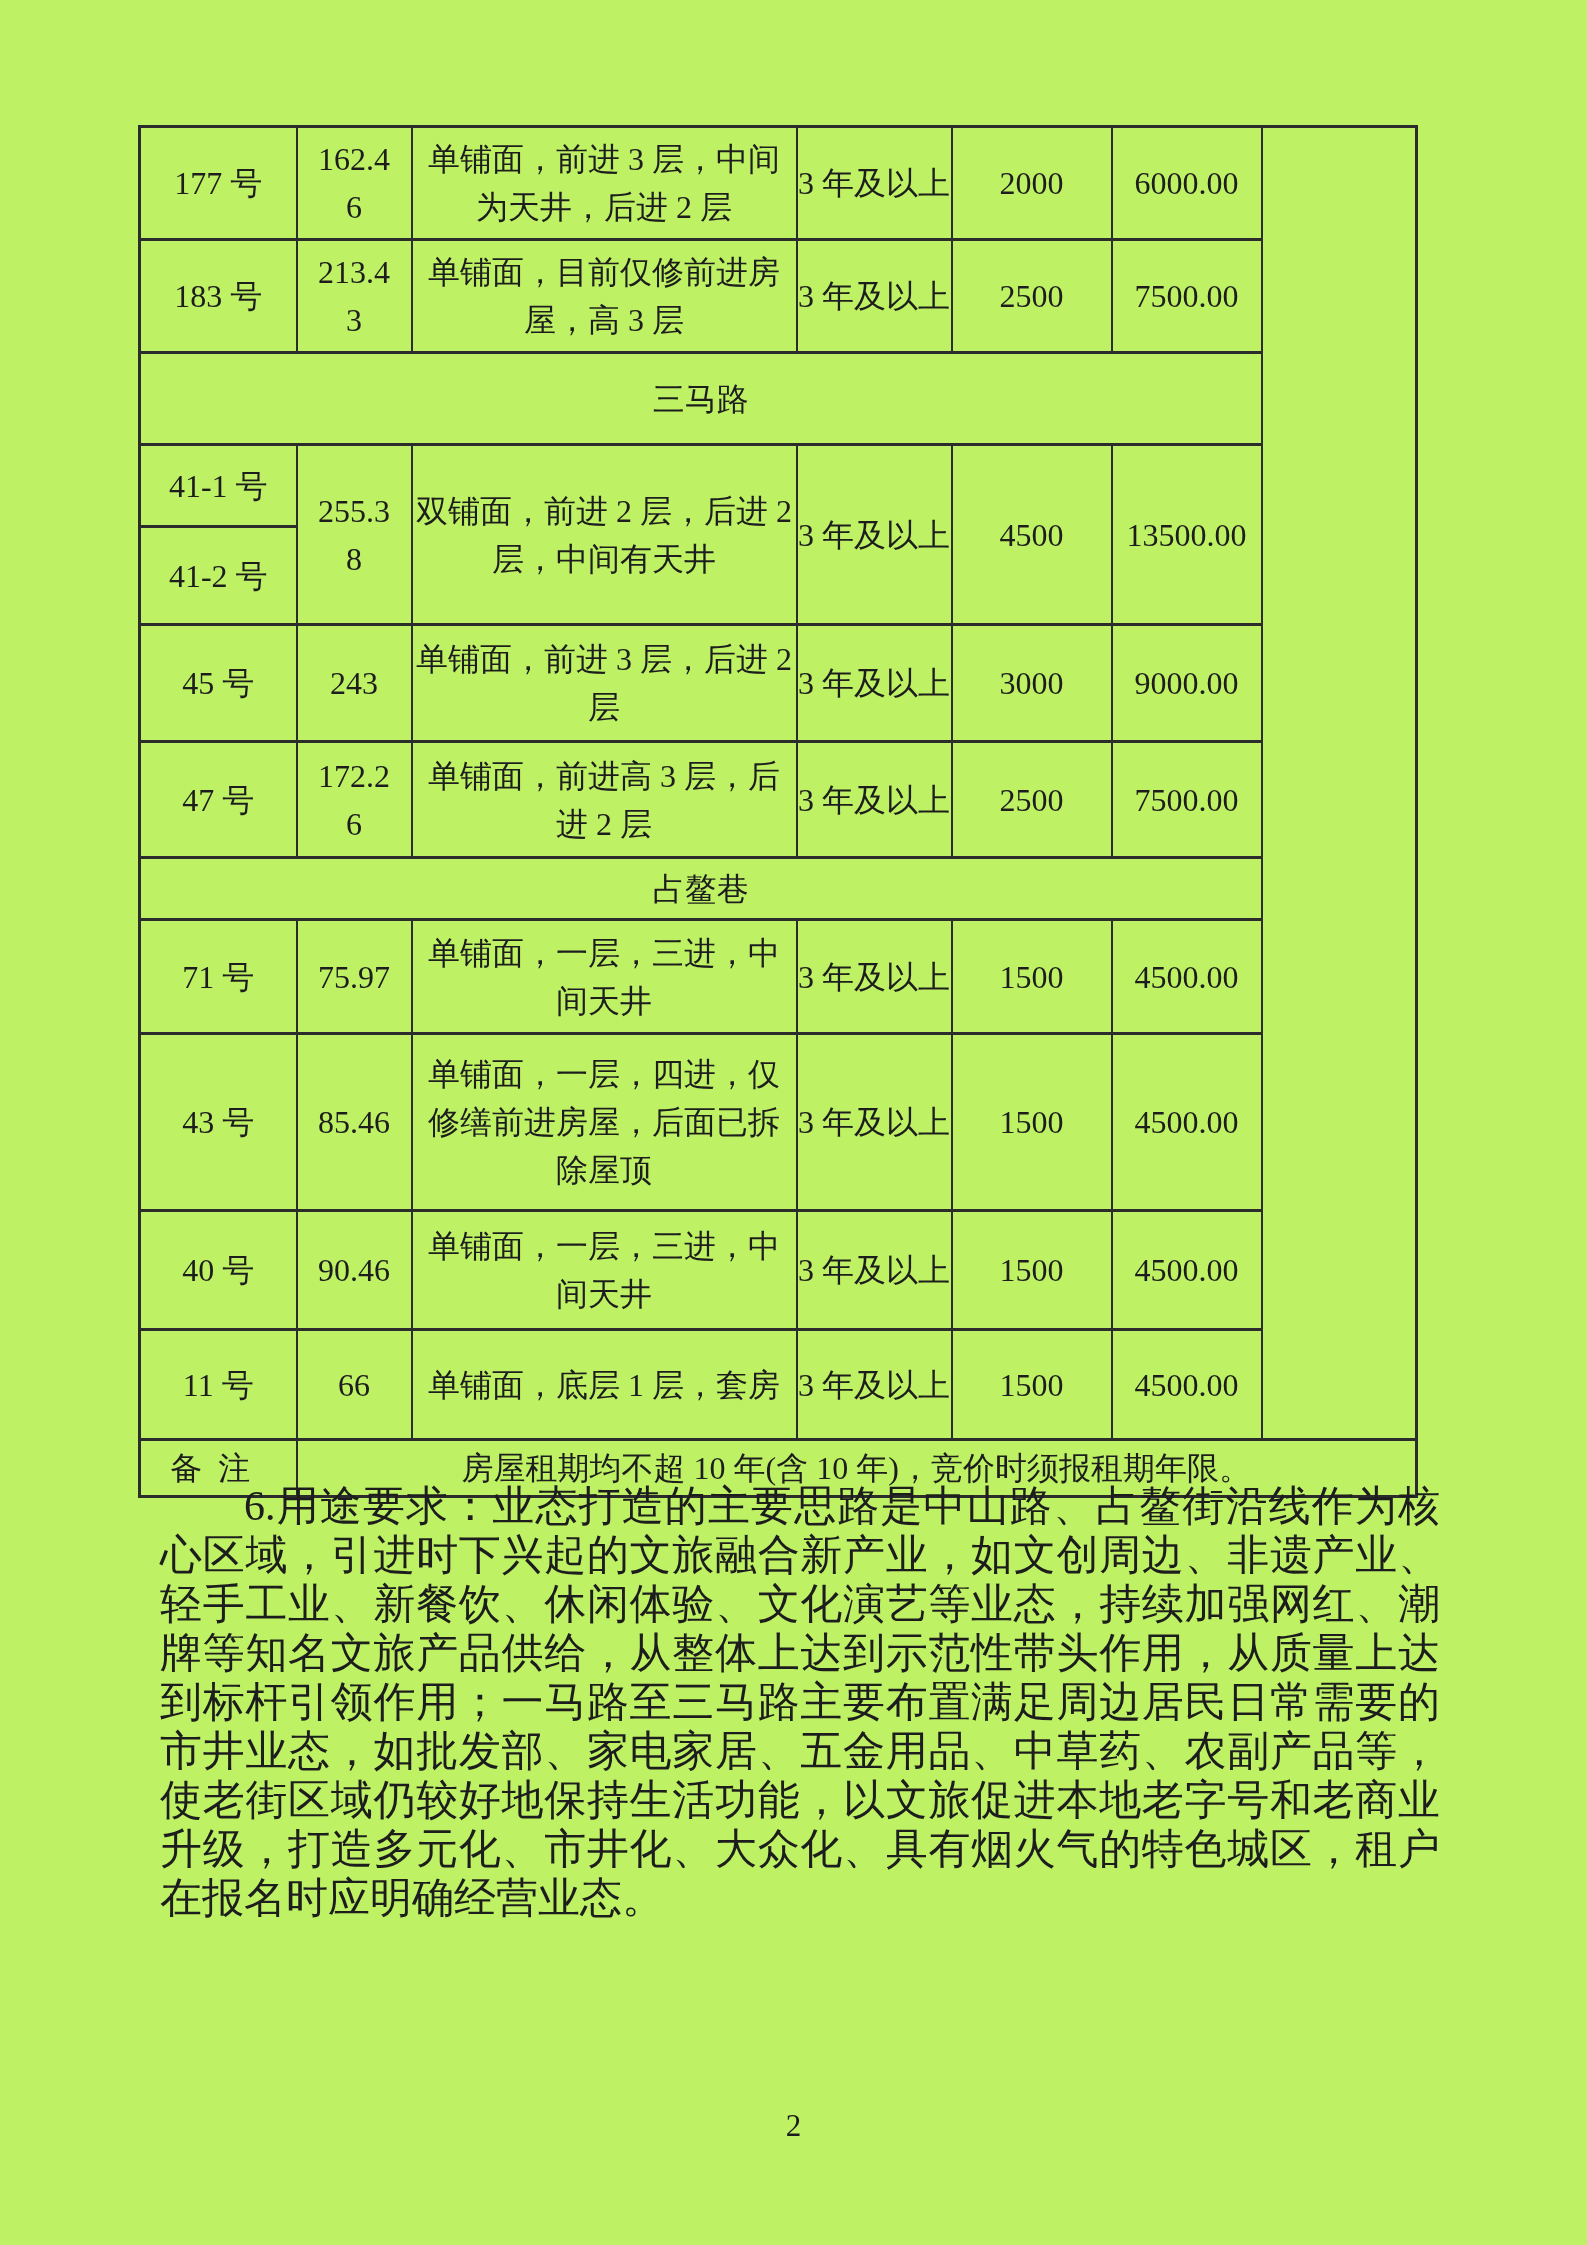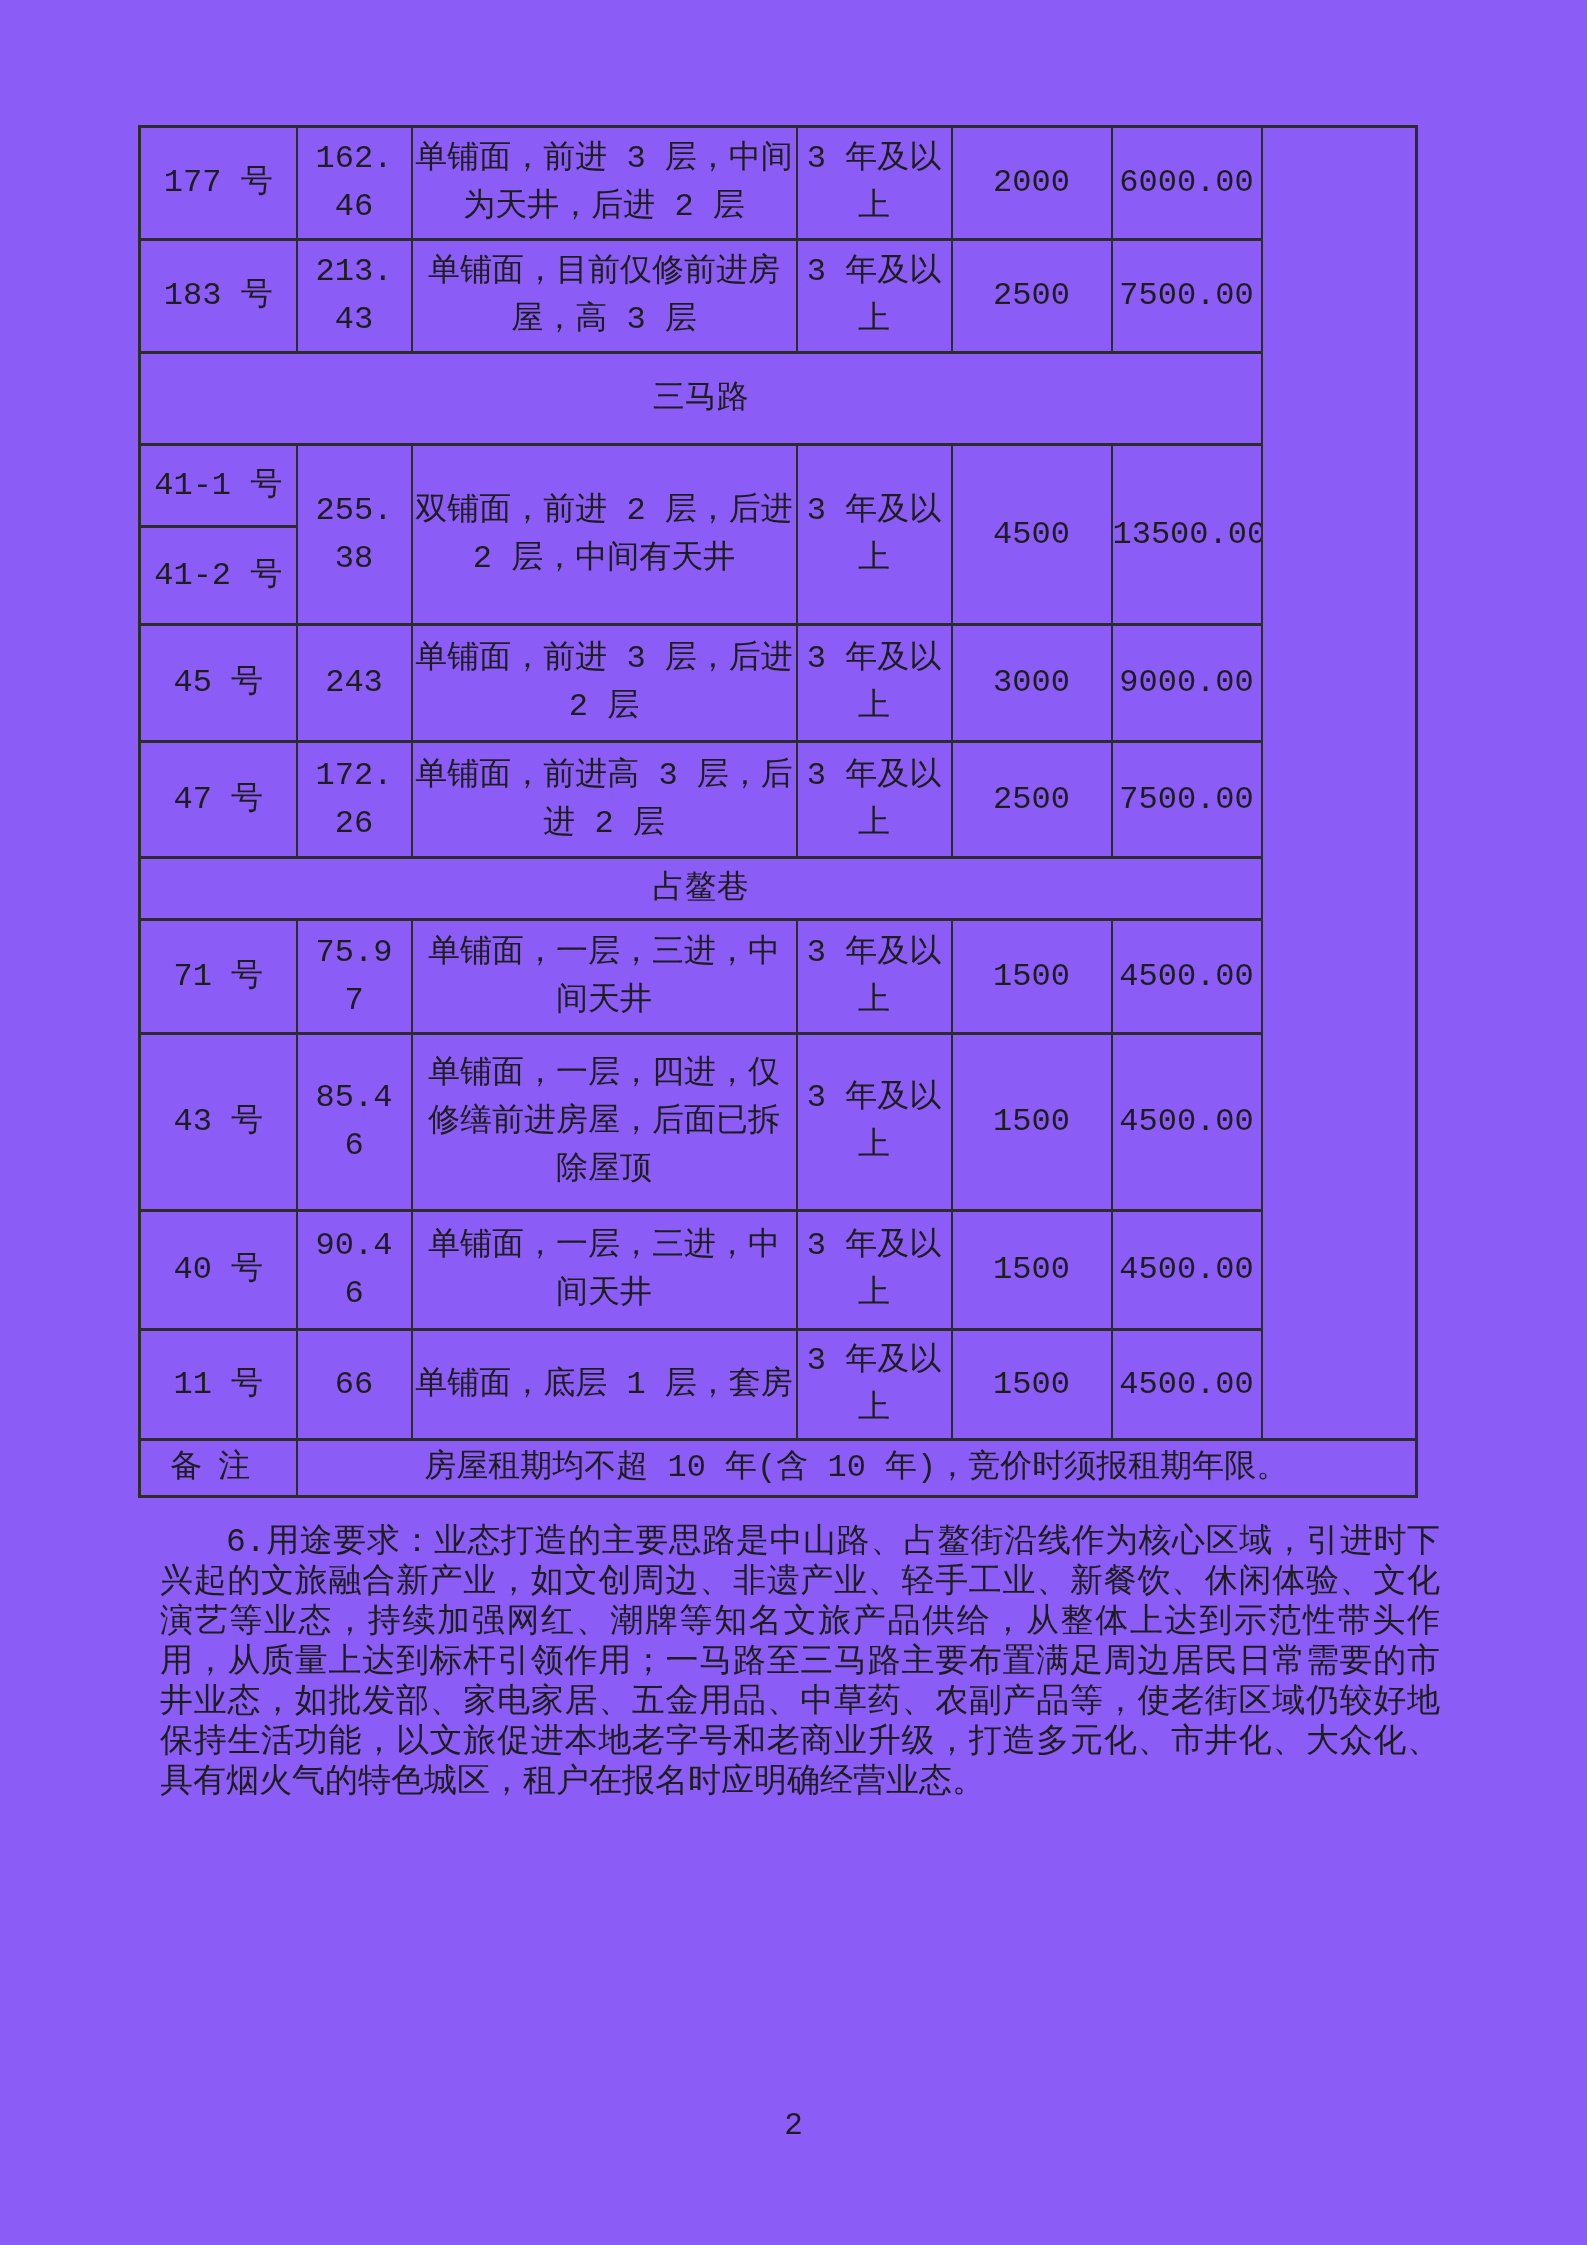--- a/index.html
+++ b/index.html
@@ -1,22 +1,22 @@
 <!DOCTYPE html>
 <html><head>
 <meta charset="utf-8">
 <style>
   html, body { margin: 0; padding: 0; background: #e8e8e8; }
   .page {
     position: relative;
     width: 1587px;
     height: 2245px;
     margin: 0 auto;
-    background: #8b5cf6;
-    font-family: Liberation Mono, monospace;
+    background: #bef264;
+    font-family: Liberation Serif, serif;
     color: #1d1d1d;
     overflow: hidden;
   }
 
   
   table.housing {
     position: absolute;
     left: 138px;
     top: 125px;
     width: 1277px;
@@ -55,24 +55,23 @@
   td.band { text-align: left; padding-left: 46px; }
   td.notelabel { letter-spacing: 16px; padding-left: 16px; }
   td.notetext  { text-align: left; padding-left: 22px; }
 
   
   .bodytext {
     position: absolute;
     left: 160px;
     top: 1482px;
     width: 1280px;
-    font-size: 33px;
-    line-height: 40px;
+    font-size: 42px;
+    line-height: 49px;
     text-align: justify;
-    margin-top: 41px;
   }
   .bodytext p { margin: 0; text-indent: 2em; }
   .bodytext p.hd { font-weight: bold; }
 
   .pageno {
     position: absolute;
     left: 0;
     top: 2106px;
     width: 100%;
     text-align: center;

